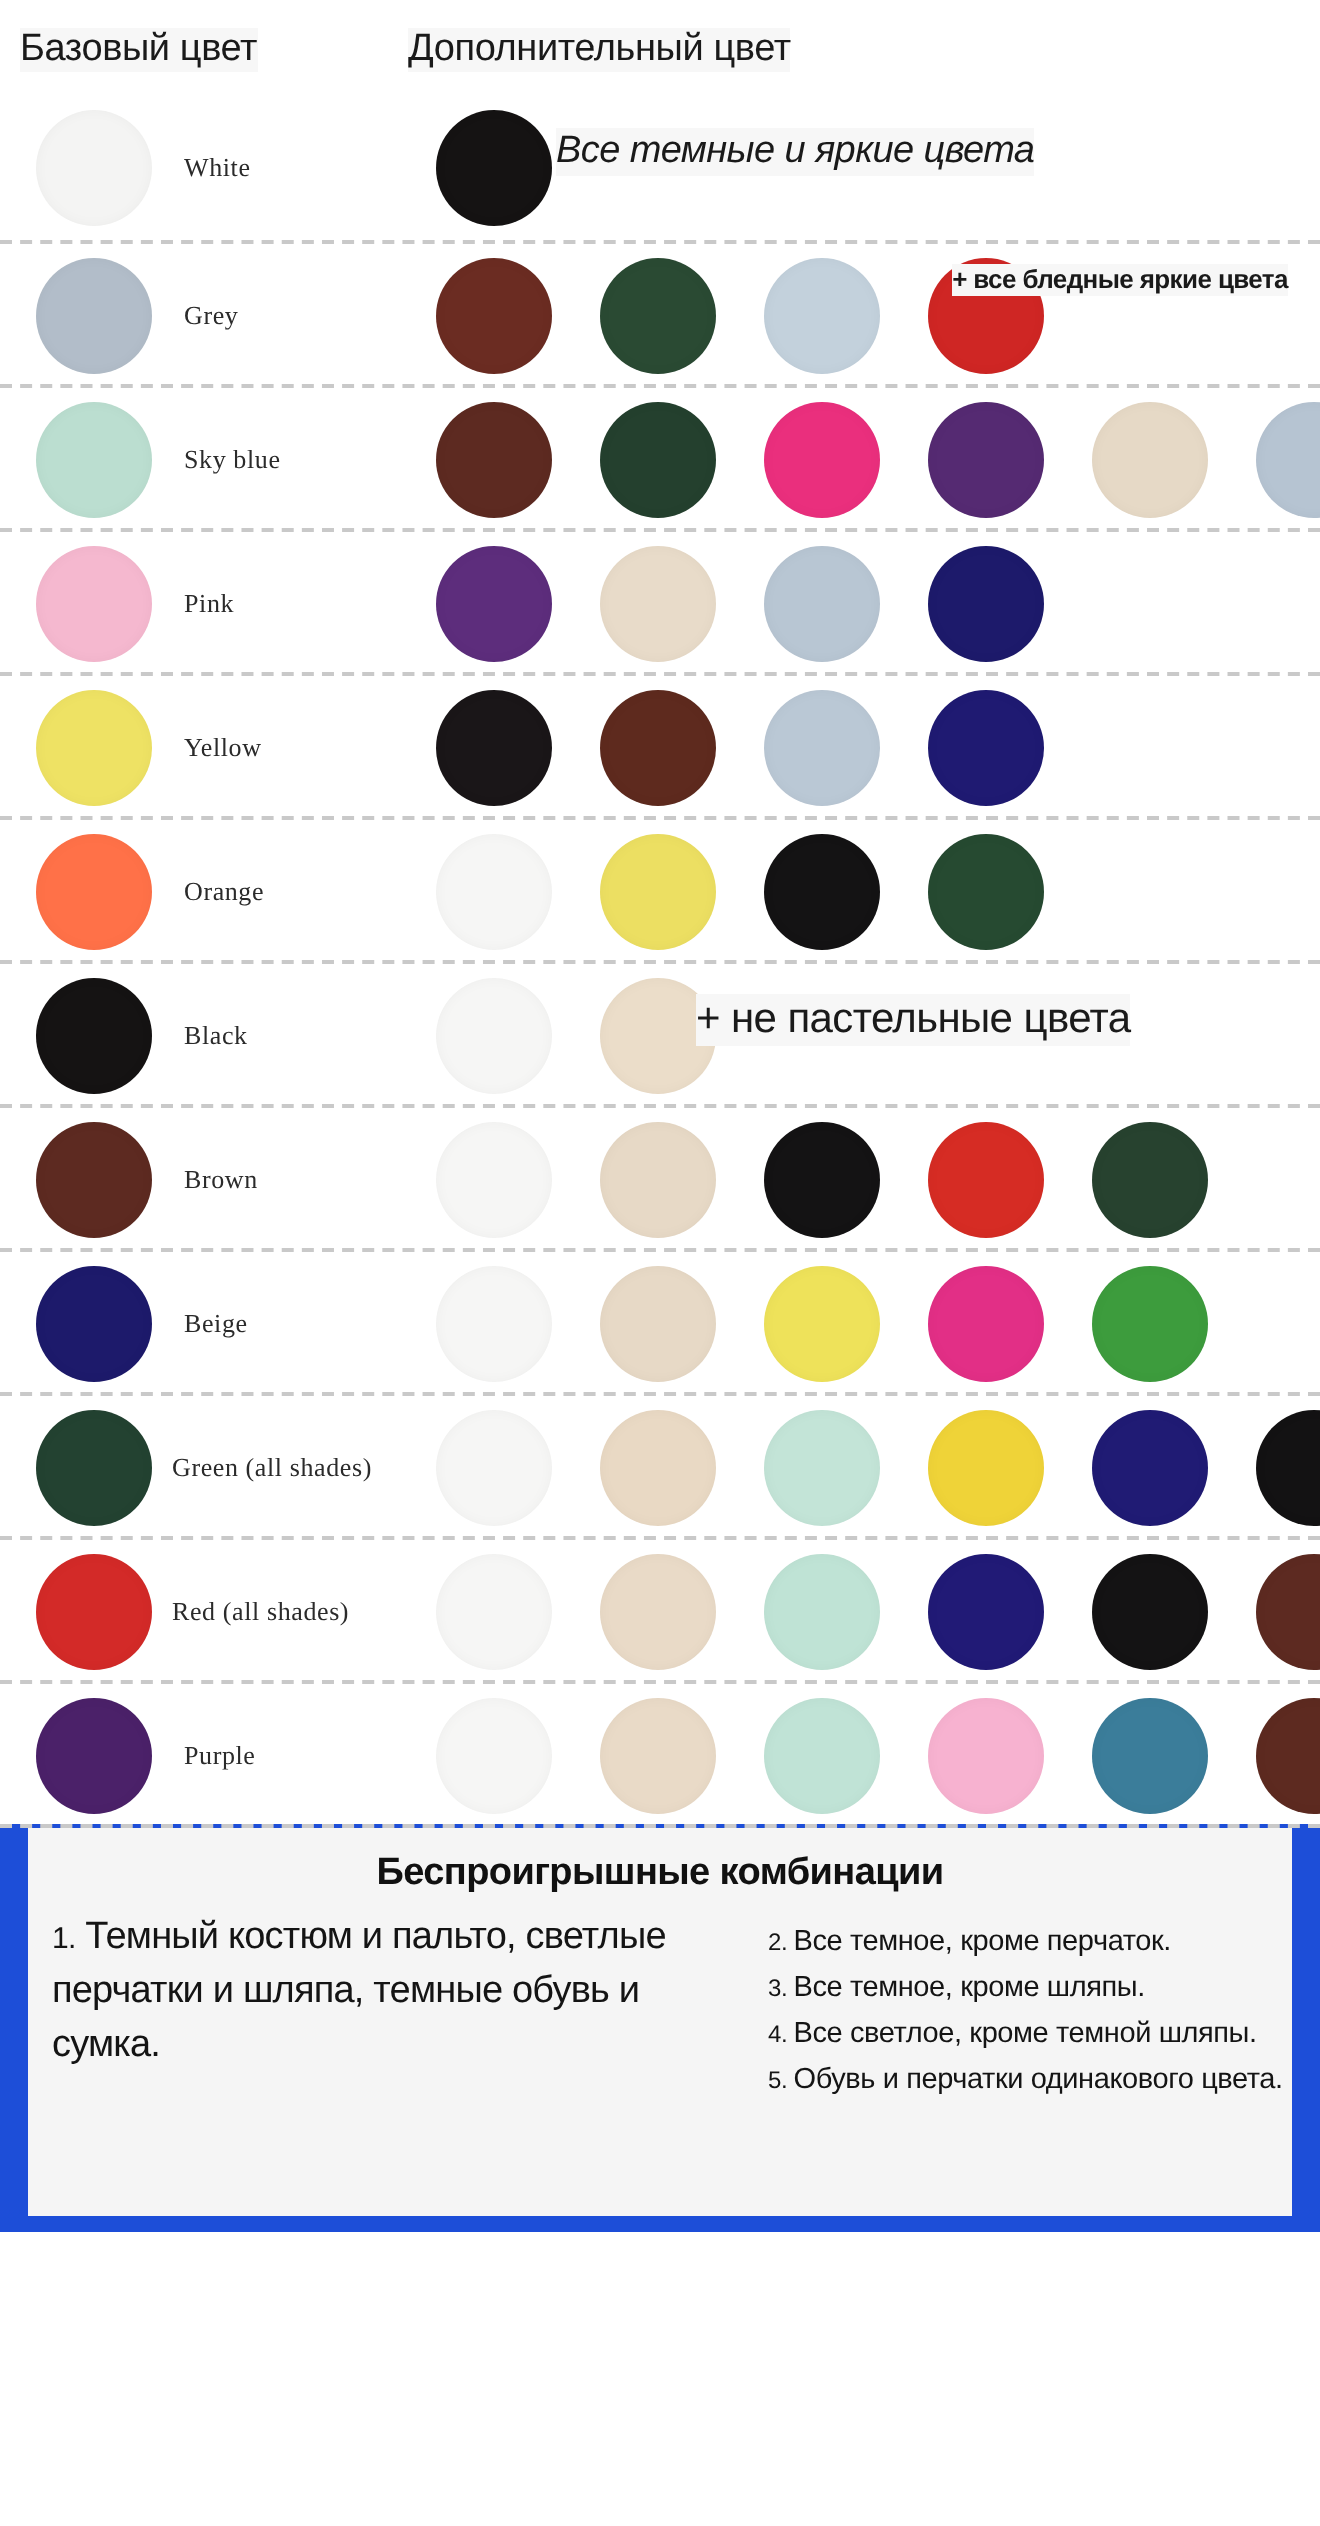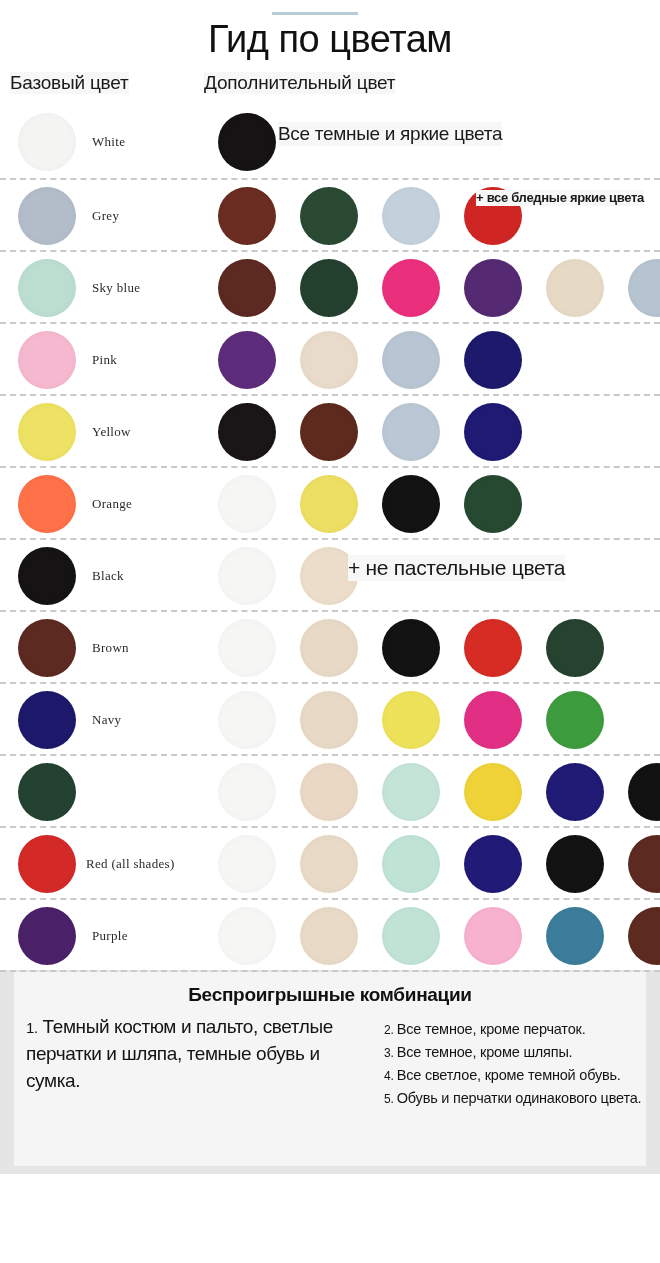--- a/index.html
+++ b/index.html
@@ -99,35 +99,35 @@
     width: 58px; height: 58px;
   }
   .note {
     position: absolute;
     font-size: 17px;
     color: #1a1a1a;
     background: #f7f7f7;
     letter-spacing: -0.3px;
     line-height: 1.25;
   }
-  .note.note-white  { left: 78px;  top: 16px; font-size: 19px; }
+  .note.note-white  { left: 78px;  top: 16px; font-size: 19px; font-style: italic; }
   .note.note-grey   { left: 276px; top: 10px; width: 168px; text-align: center; font-size: 13px; font-weight: 700; }
   .note.note-black  { left: 148px; top: 15px; font-size: 21px; }
 
   
   .swatch.paper {
     box-shadow: inset 0 0 7px rgba(0,0,0,0.035);
   }
 
   
   #footer {
     position: relative;
     margin-top: 0;
     border-top: 2px dashed #c9c9c9;
-    background: #e5e5e5;
+    background: #1d4ed8;
     height: 204px;
   }
   #footer-inner {
     position: absolute;
     left: 14px; right: 14px; top: 0; bottom: 8px;
     background: #f5f5f5;
   }
   #footer-title {
     margin: 0;
     padding-top: 12px;
@@ -161,21 +161,20 @@
     margin-left: 14px;
   }
   #footer-right .item { margin-bottom: 1px; }
   #footer-right .num { font-size: 12px; }
 </style>
 </head>
 <body>
 
 <div id="header-area">
   <div id="title-rule"></div>
-  <h1 id="page-title">Гид по цветам</h1>
   <div id="column-headers">
     <span class="col-head" id="col-head-base">Базовый цвет</span>
     <span class="col-head" id="col-head-extra">Дополнительный цвет</span>
   </div>
 </div>
 
 <div id="color-table">
     <div class="color-row">
       <div class="base-cell">
         <div class="swatch base-swatch paper" style="background: rgb(244, 244, 243);"></div>
@@ -269,33 +268,34 @@
         <div class="swatch extra-swatch paper" style="background: rgb(246, 246, 245); left: 18px;"></div>
         <div class="swatch extra-swatch paper" style="background: rgb(231, 217, 198); left: 100px;"></div>
         <div class="swatch extra-swatch paper" style="background: rgb(20, 19, 20); left: 182px;"></div>
         <div class="swatch extra-swatch paper" style="background: rgb(214, 44, 36); left: 264px;"></div>
         <div class="swatch extra-swatch paper" style="background: rgb(39, 66, 47); left: 346px;"></div>
       </div>
     </div>
     <div class="color-row">
       <div class="base-cell">
         <div class="swatch base-swatch paper" style="background: rgb(29, 26, 107);"></div>
-        <div class="base-label">Navy</div>
+        <div class="base-label">Beige</div>
       </div>
       <div class="extra-cell">
         <div class="swatch extra-swatch paper" style="background: rgb(246, 246, 245); left: 18px;"></div>
         <div class="swatch extra-swatch paper" style="background: rgb(231, 217, 198); left: 100px;"></div>
         <div class="swatch extra-swatch paper" style="background: rgb(238, 226, 90); left: 182px;"></div>
         <div class="swatch extra-swatch paper" style="background: rgb(226, 47, 134); left: 264px;"></div>
         <div class="swatch extra-swatch paper" style="background: rgb(61, 156, 61); left: 346px;"></div>
       </div>
     </div>
     <div class="color-row">
       <div class="base-cell">
         <div class="swatch base-swatch paper" style="background: rgb(35, 66, 49);"></div>
+        <div class="base-label wide">Green (all shades)</div>
       </div>
       <div class="extra-cell">
         <div class="swatch extra-swatch paper" style="background: rgb(246, 246, 245); left: 18px;"></div>
         <div class="swatch extra-swatch paper" style="background: rgb(233, 217, 196); left: 100px;"></div>
         <div class="swatch extra-swatch paper" style="background: rgb(195, 228, 215); left: 182px;"></div>
         <div class="swatch extra-swatch paper" style="background: rgb(239, 211, 56); left: 264px;"></div>
         <div class="swatch extra-swatch paper" style="background: rgb(32, 27, 116); left: 346px;"></div>
         <div class="swatch extra-swatch paper" style="background: rgb(19, 18, 19); left: 428px;"></div>
       </div>
     </div>
@@ -333,18 +333,18 @@
   <div id="footer-inner">
     <h2 id="footer-title">Беспроигрышные комбинации</h2>
     <div id="footer-cols">
       <div id="footer-left">
         <span class="num">1.</span>
         <span>Темный костюм и пальто, светлые перчатки и шляпа, темные обувь и сумка.</span>
       </div>
       <div id="footer-right">
           <div class="item"><span class="num">2. </span><span>Все темное, кроме перчаток.</span></div>
           <div class="item"><span class="num">3. </span><span>Все темное, кроме шляпы.</span></div>
-          <div class="item"><span class="num">4. </span><span>Все светлое, кроме темной обувь.</span></div>
+          <div class="item"><span class="num">4. </span><span>Все светлое, кроме темной шляпы.</span></div>
           <div class="item"><span class="num">5. </span><span>Обувь и перчатки одинакового цвета.</span></div>
         </div>
     </div>
   </div>
 </div>
 
 </body></html>

